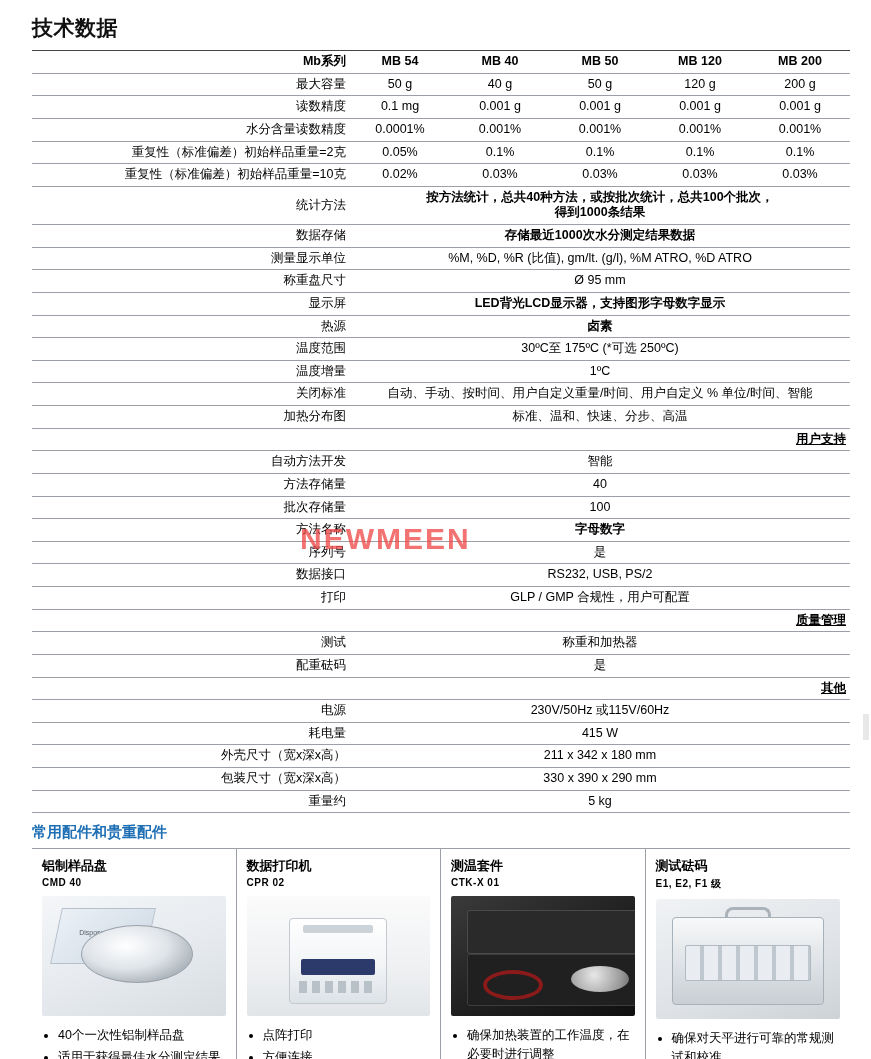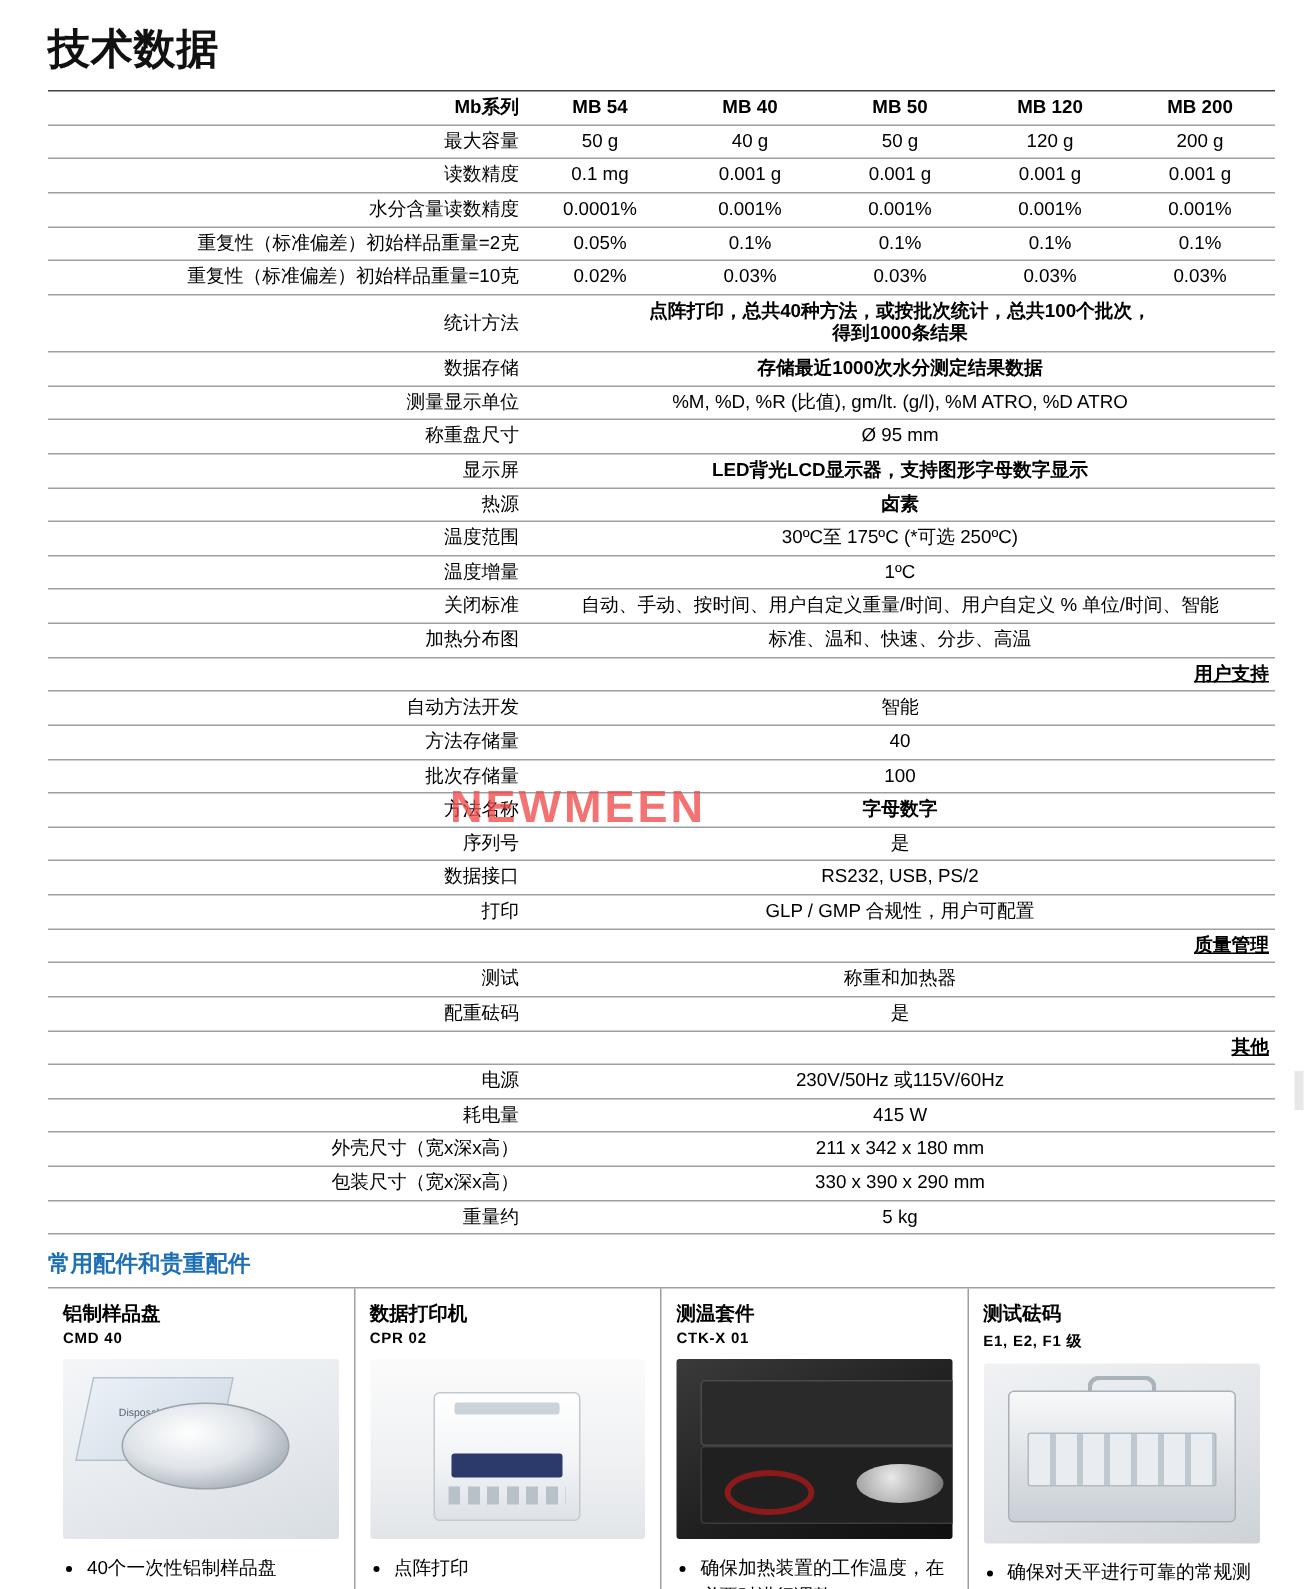--- a/index.html
+++ b/index.html
@@ -5,21 +5,21 @@
   html,body{margin:0;padding:0;}
   body{
     width:871px;
     background:#ffffff;
     font-family:"Liberation Sans","DejaVu Sans",sans-serif;
     color:#000;
     -webkit-font-smoothing:antialiased;
   }
   .page{position:relative;width:871px;min-height:1059px;padding:0;box-sizing:border-box;}
   .title{
-    font-size:28px;font-weight:bold;color:#111;
+    font-size:21px;font-weight:bold;color:#111;
     margin:14px 0 8px 32px;letter-spacing:0.5px;
   }
   table.spec{
     border-collapse:collapse;
     width:818px;
     margin-left:32px;
     font-size:12.5px;
     table-layout:fixed;
   }
   table.spec td{
@@ -184,21 +184,21 @@
         <td class="lab">重复性（标准偏差）初始样品重量=10克</td>
         <td class="c">0.02%</td>
         <td class="c">0.03%</td>
         <td class="c">0.03%</td>
         <td class="c">0.03%</td>
         <td class="c">0.03%</td>
       </tr>
 
       <tr>
         <td class="lab">统计方法</td>
-        <td class="c b multiline" colspan="5" style="white-space:pre-line">点阵打印，总共40种方法，或按批次统计，总共100个批次，
+        <td class="c b multiline" colspan="5" style="white-space:pre-line">按方法统计，总共40种方法，或按批次统计，总共100个批次，
 得到1000条结果</td>
       </tr>
       <tr>
         <td class="lab">数据存储</td>
         <td class="c b" colspan="5">存储最近1000次水分测定结果数据</td>
       </tr>
       <tr>
         <td class="lab">测量显示单位</td>
         <td class="c" colspan="5">%M, %D, %R (比值), gm/lt. (g/l), %M ATRO, %D ATRO</td>
       </tr>

